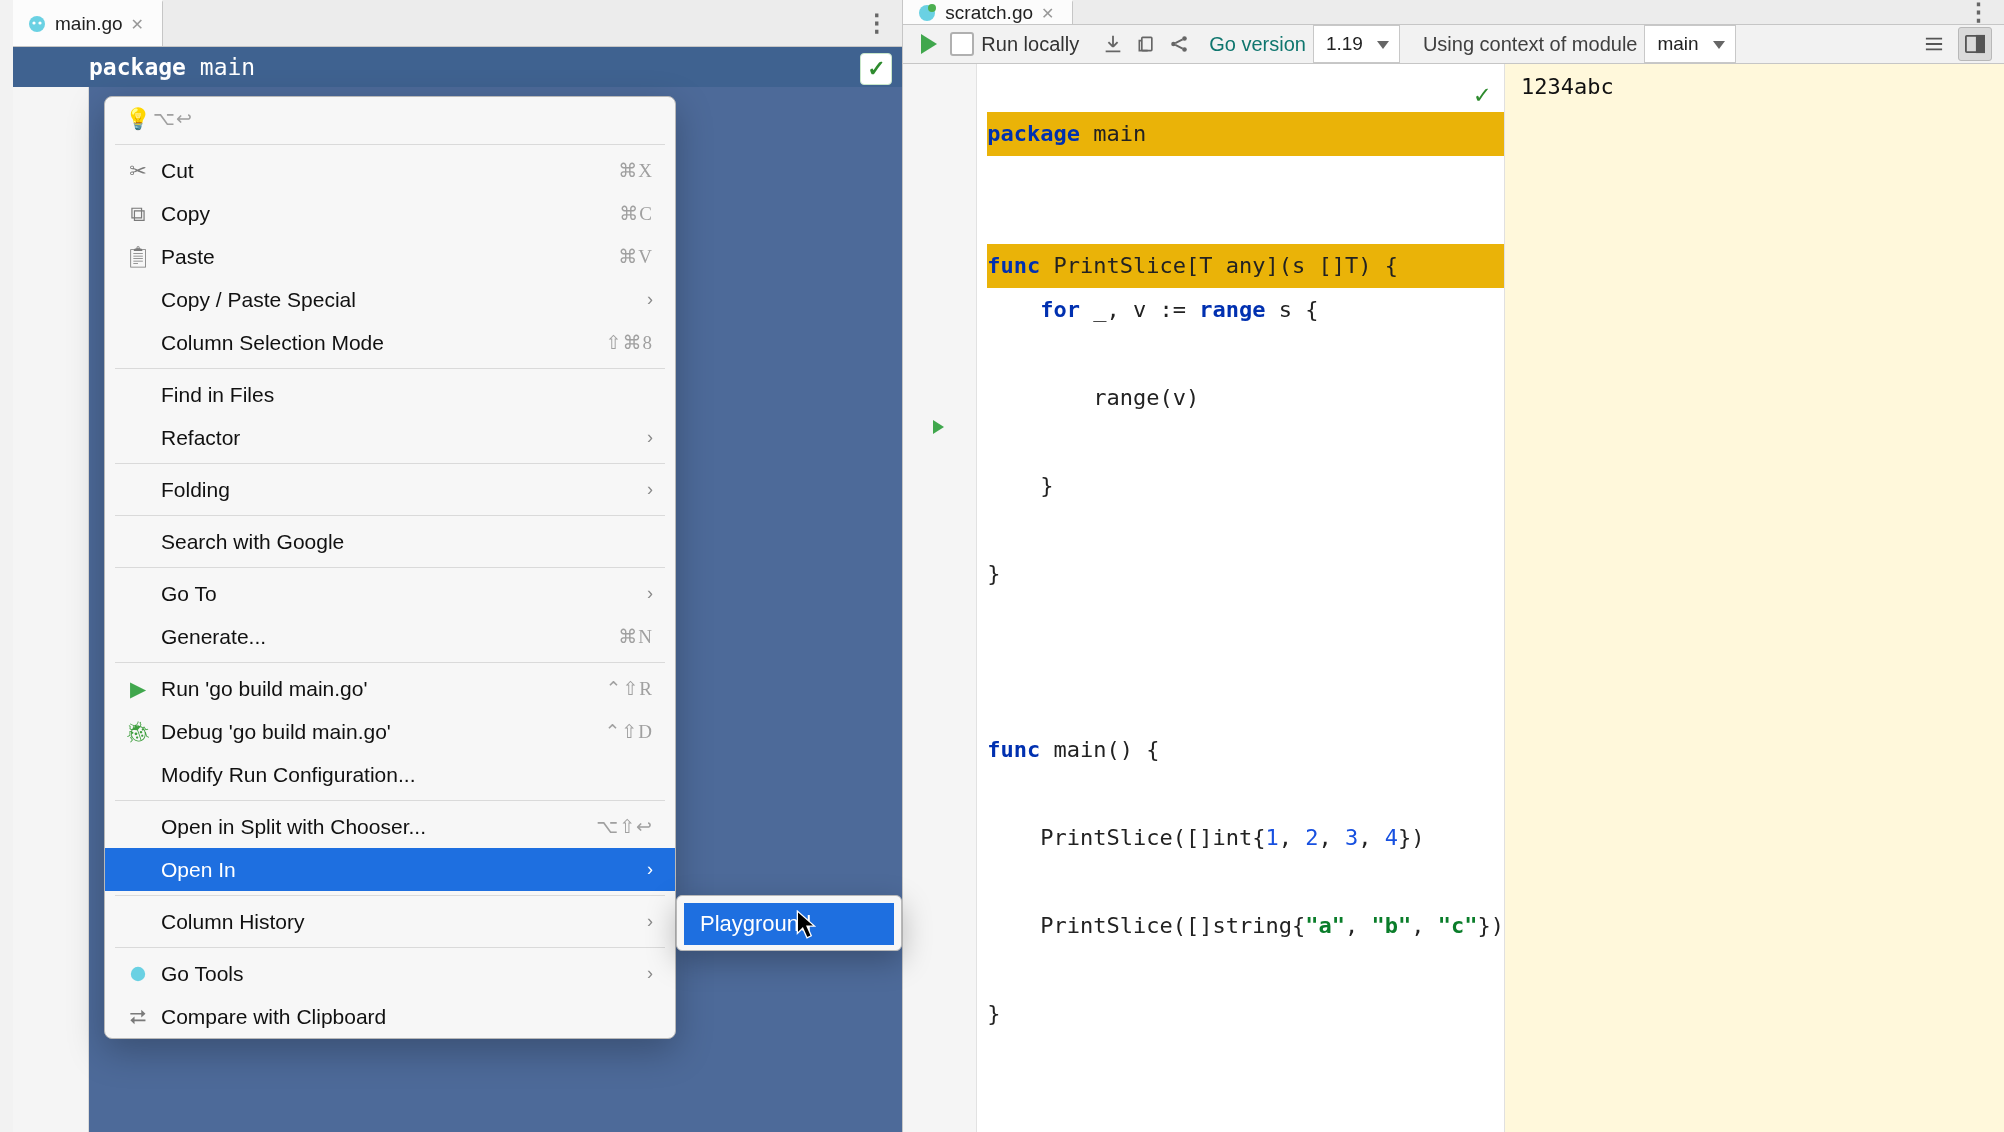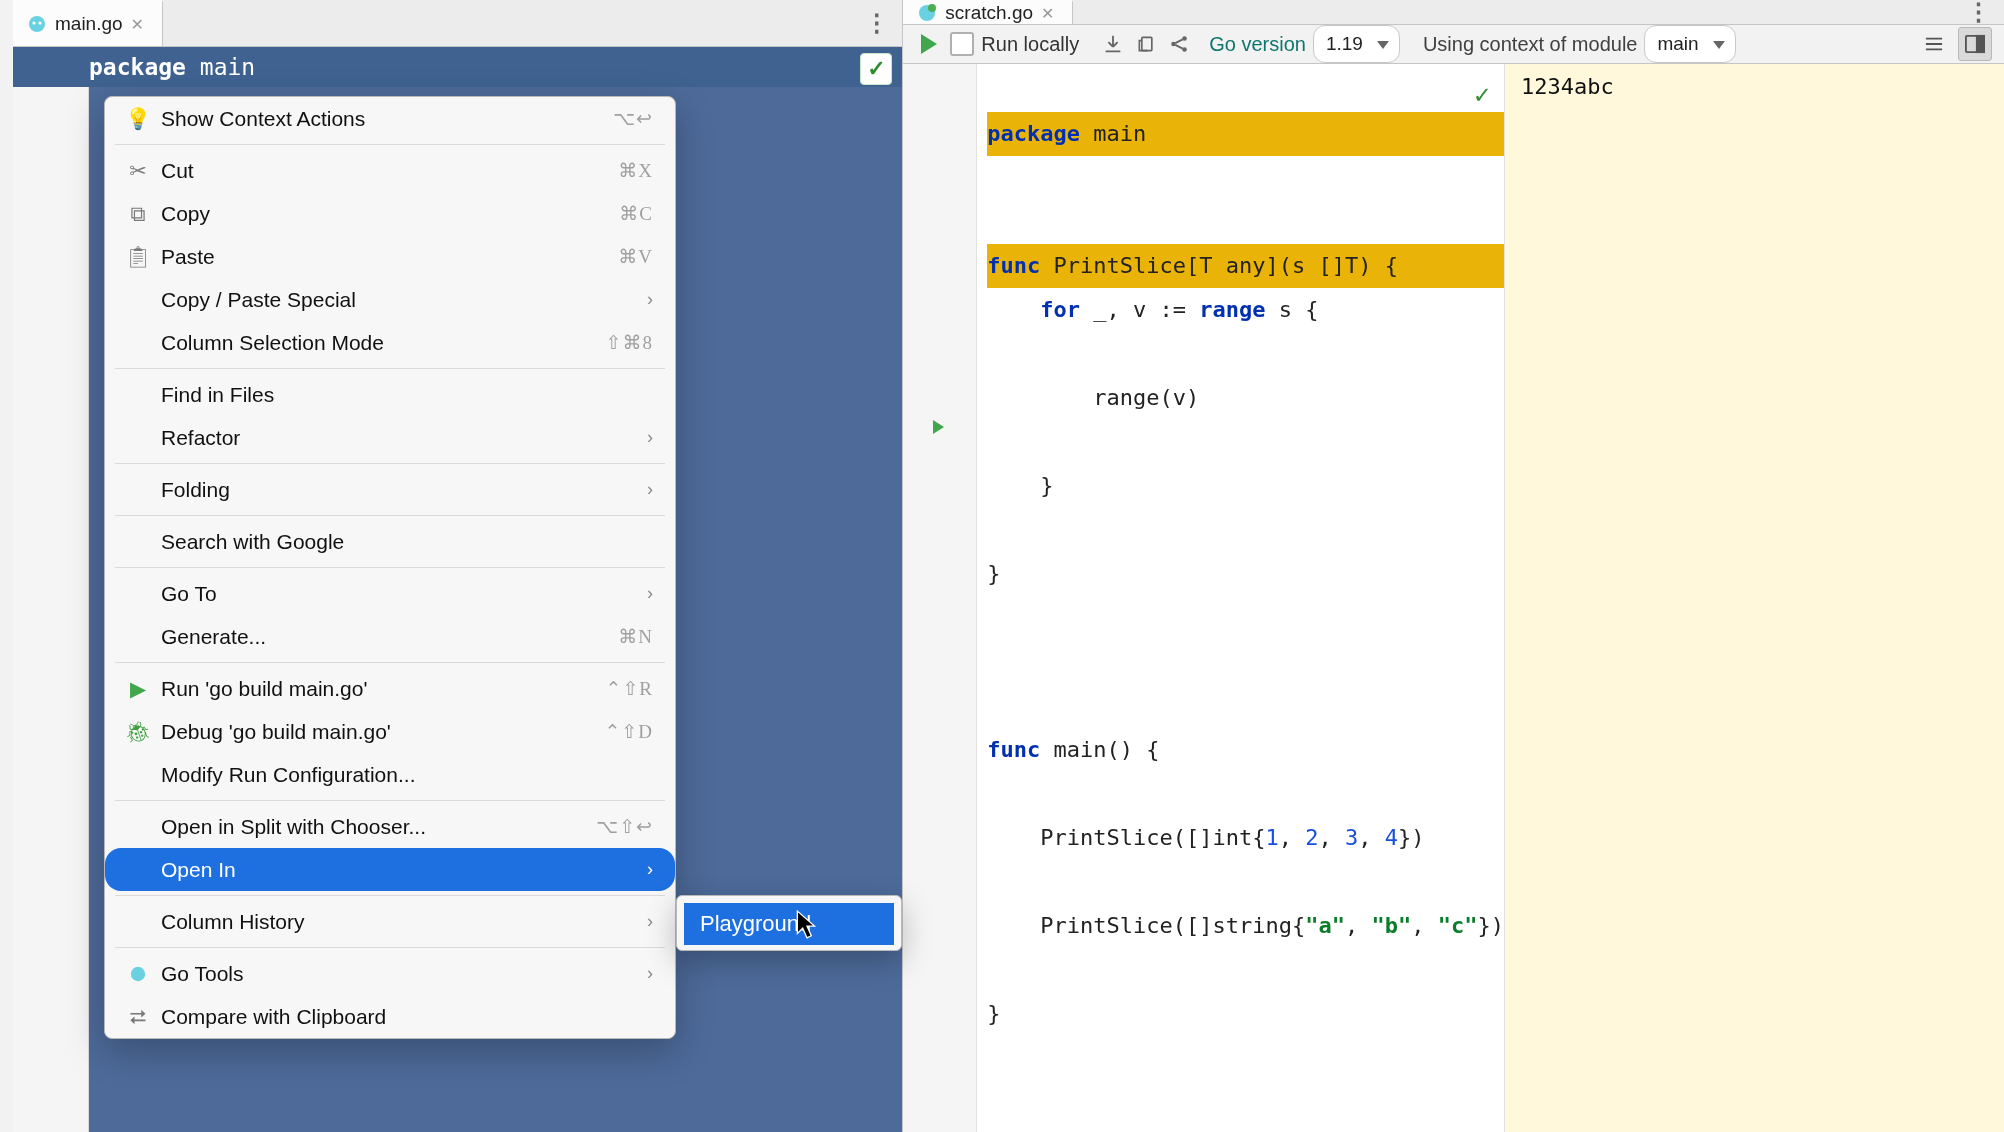--- a/index.html
+++ b/index.html
@@ -18,21 +18,21 @@
   .dots { color:#666; font-size:24px; letter-spacing:1px; line-height:0.5; font-weight:bold; }
 
   
   .toolbar { height:58px; display:flex; align-items:center; gap:7px; padding:0 12px; background:#F2F2F2; border-bottom:1px solid #C6C6C6; }
   .run-btn { width:28px; height:28px; display:flex; align-items:center; justify-content:center; }
   .play-triangle { width:0; height:0; border-top:10px solid transparent; border-bottom:10px solid transparent; border-left:16px solid #40A74D; }
   .cb { width:24px; height:24px; border:2px solid #B0B0B0; border-radius:3px; background:#fff; }
   .tlabel { font-size:20px; color:#333; margin-right:14px; white-space:nowrap; }
   .ticon { width:26px; height:26px; display:flex; align-items:center; justify-content:center; color:#666; }
   .ver-label { font-size:20px; color:#0f766e; margin-left:10px; }
-  .sel { height:38px; border:1px solid #C8C8C8; border-radius:12px; background:#fff; padding:0 36px 0 12px; font-size:19px; color:#222; display:flex; align-items:center; position:relative; }
+  .sel { height:38px; border:1px solid #C8C8C8; border-radius:0; background:#fff; padding:0 36px 0 12px; font-size:19px; color:#222; display:flex; align-items:center; position:relative; }
   .sel::after { content:""; position:absolute; right:10px; top:50%; margin-top:-3px; border-left:6px solid transparent; border-right:6px solid transparent; border-top:8px solid #666; }
   .ctx-label { font-size:20px; color:#404040; margin-left:16px; }
   .ticon-btn { width:34px; height:34px; border:1px solid transparent; border-radius:3px; display:flex; align-items:center; justify-content:center; color:#555; }
   .ticon-btn.pressed { background:#DADADA; border-color:#B8B8B8; }
 
   
   .editor-left { position:relative; flex:1; background:#4D6A99;  }
   .left-hdr { position:absolute; top:0; left:0; right:0; height:40px; background:#3F6290; display:flex; align-items:center; padding-left:76px; }
   .left-hdr .kw { color:#fff; font-weight:bold; font-family:Menlo,Consolas,monospace; font-size:23px; }
   .left-hdr .tok { color:#fff; font-family:Menlo,Consolas,monospace; font-size:23px; }
@@ -54,21 +54,21 @@
   .output { width:500px; background:#FFF8DB; border-left:1px solid #E0E0E0; font-family:Menlo,Consolas,monospace; font-size:22px; padding:10px 16px; color:#111; }
 
   
   .ctx-menu { position:absolute; left:104px; top:96px; width:572px; background:#F7F7F7; border:1px solid #B8B8B8; border-radius:8px; box-shadow:0 12px 36px rgba(0,0,0,.25); overflow:hidden; z-index:50; }
   .ctx-row { height:43px; display:flex; align-items:center; padding:0 22px 0 18px; font-size:21px; color:#111; position:relative; }
   .ctx-row .mi { width:30px; display:flex; justify-content:center; color:#7A7A7A; }
   .ctx-row .lbl { margin-left:8px; flex:1; }
   .ctx-row .sc { color:#A0A0A0; font-size:19px; letter-spacing:1px; font-family:-apple-system; }
   .ctx-row .chev { color:#8A8A8A; font-size:18px; }
   .ctx-sep { height:1px; background:#DADADA; margin:4px 10px; }
-  .ctx-row.selected { background:#1E6FE0; color:#fff;border-radius:16px; }
+  .ctx-row.selected { background:#1E6FE0; color:#fff; }
   .ctx-row.selected .chev { color:#fff; }
 
   
   .sub-menu { position:absolute; left:676px; top:895px; width:226px; height:56px; background:#F7F7F7; border:1px solid #B8B8B8; border-radius:6px; box-shadow:0 10px 30px rgba(0,0,0,.25); z-index:60; padding:7px; }
   .sub-row { height:42px; background:#1E6FE0; color:#fff; font-size:22px; display:flex; align-items:center; padding:0 16px; border-radius:0; }
 
   
   .cursor { position:absolute; left:796px; top:910px; z-index:100; width:22px; height:30px; }
   .cursor svg { width:22px; height:30px; }
 
@@ -204,21 +204,20 @@
       </div>
     </div>
 
   </div>
 
 </div>
 
 <div class="ctx-menu">
   <div class="ctx-row">
     <span class="mi">💡</span>
-    <span class="lbl">Show Context Actions</span>
     <span class="sc">⌥↩︎</span>
   </div>
   <div class="ctx-sep"></div>
   <div class="ctx-row">
       <span class="mi">✂︎</span>
       <span class="lbl">Cut</span>
       <span class="sc">⌘X</span>
     </div>
   <div class="ctx-row">
       <span class="mi">⧉</span>

